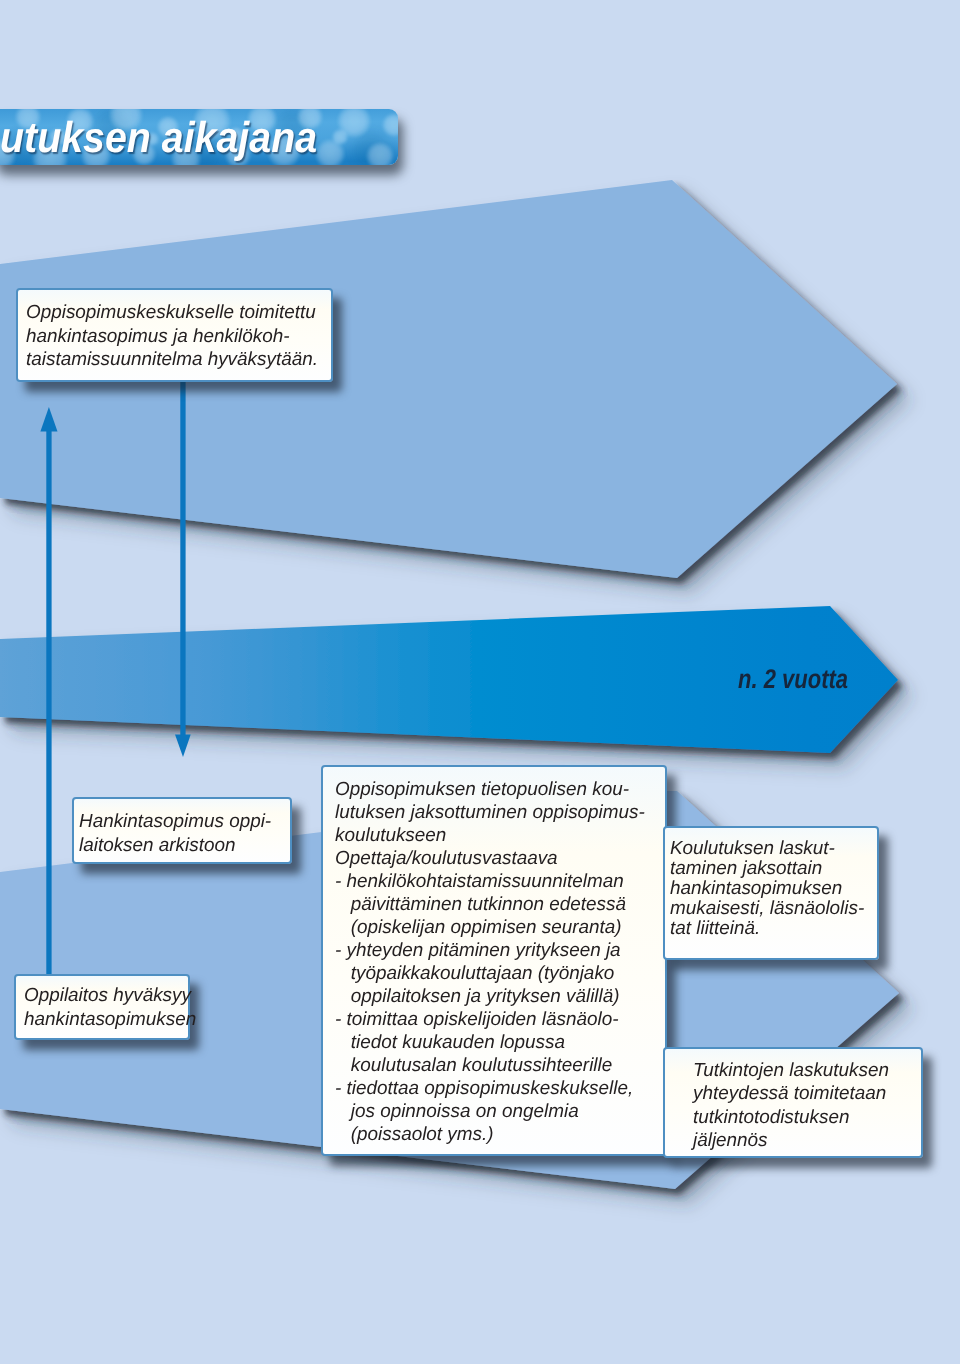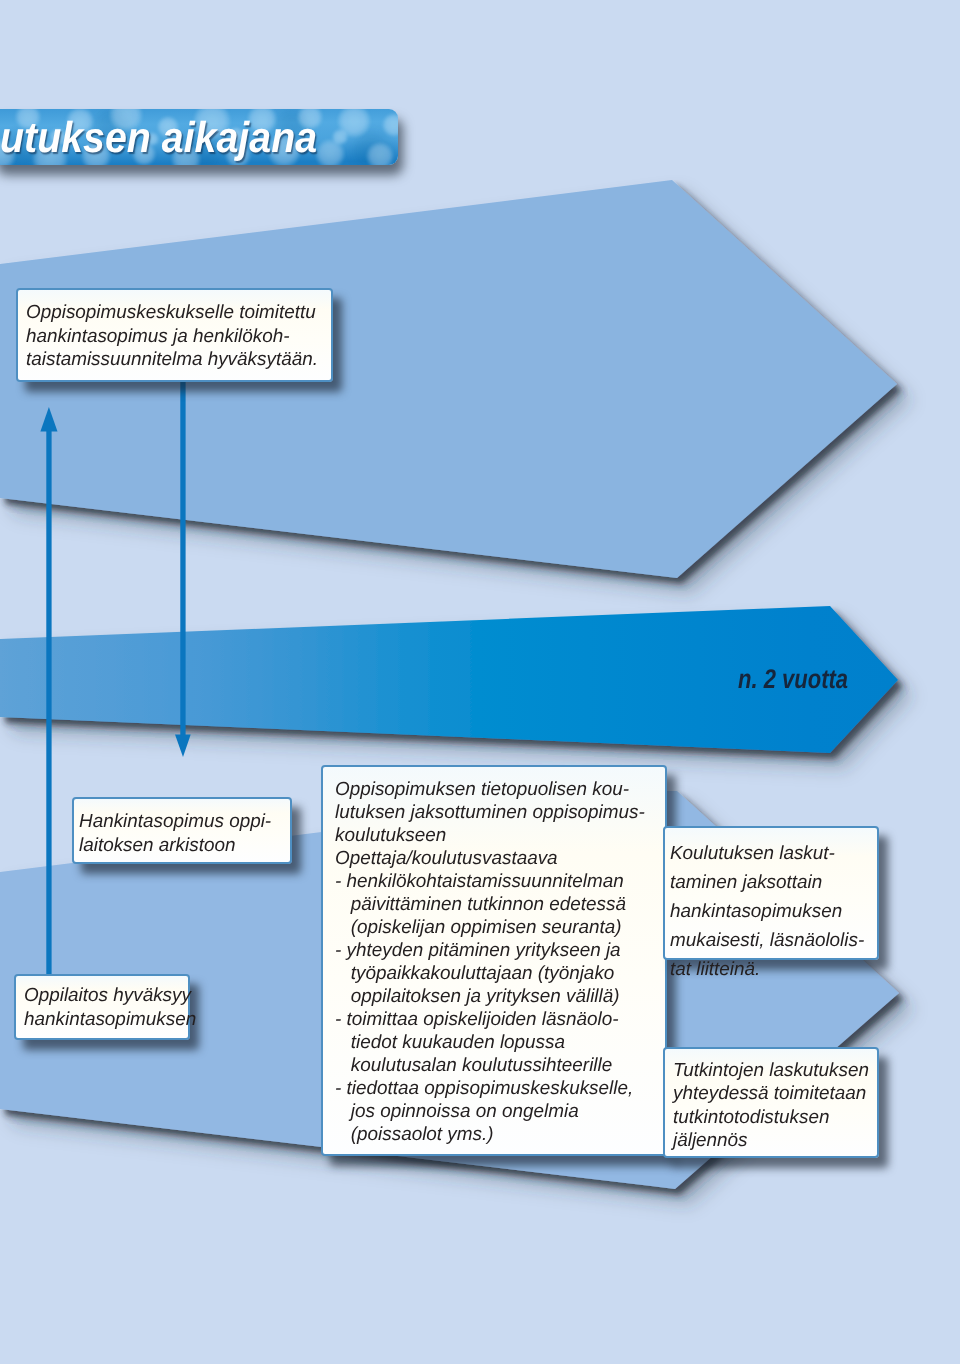--- a/index.html
+++ b/index.html
@@ -22,22 +22,22 @@
   .box p{margin:0;color:#231f20;white-space:pre;}
   .b1{left:16px;top:288px;width:317px;height:94px;}
   .b1 p{font-size:18.9px;line-height:23.5px;padding:11px 0 0 8px;}
   .b2{left:72px;top:765px;width:220px;height:67px;margin-top:32px;}
   .b2 p{font-size:18.9px;line-height:23.5px;padding:11px 0 0 5px;}
   .b3{left:14px;top:974px;width:176px;height:66px;}
   .b3 p{font-size:18.9px;line-height:23.5px;padding:8px 0 0 8px;}
   .b4{left:321px;top:765px;width:346px;height:391px;}
   .b4 p{font-size:18.9px;line-height:23px;padding:11px 0 0 12px;}
   .b5{left:663px;top:826px;width:216px;height:134px;}
-  .b5 p{font-size:18.9px;line-height:29px;padding:11px 0 0 5px;}
-  .b6{left:663px;top:1047px;width:216px;height:111px;}
+  .b5 p{font-size:18.9px;line-height:20px;padding:11px 0 0 5px;}
+  .b6{left:663px;top:1047px;width:260px;height:111px;padding-left:20px;}
   .b6 p{font-size:18.9px;line-height:23.3px;padding:10px 0 0 8px;}
   #arrow-label{position:absolute;left:738px;top:666px;font-size:27px;font-weight:bold;color:#16263c;white-space:nowrap;transform:scaleX(0.815);transform-origin:0 0;line-height:27px;}
 </style>
 </head>
 <body>
 
 <div id="page">
   <svg class="layer" id="bg" viewBox="0 0 960 1364">
     <defs>
       <filter id="softshadow" x="-30%" y="-60%" width="180%" height="260%">

